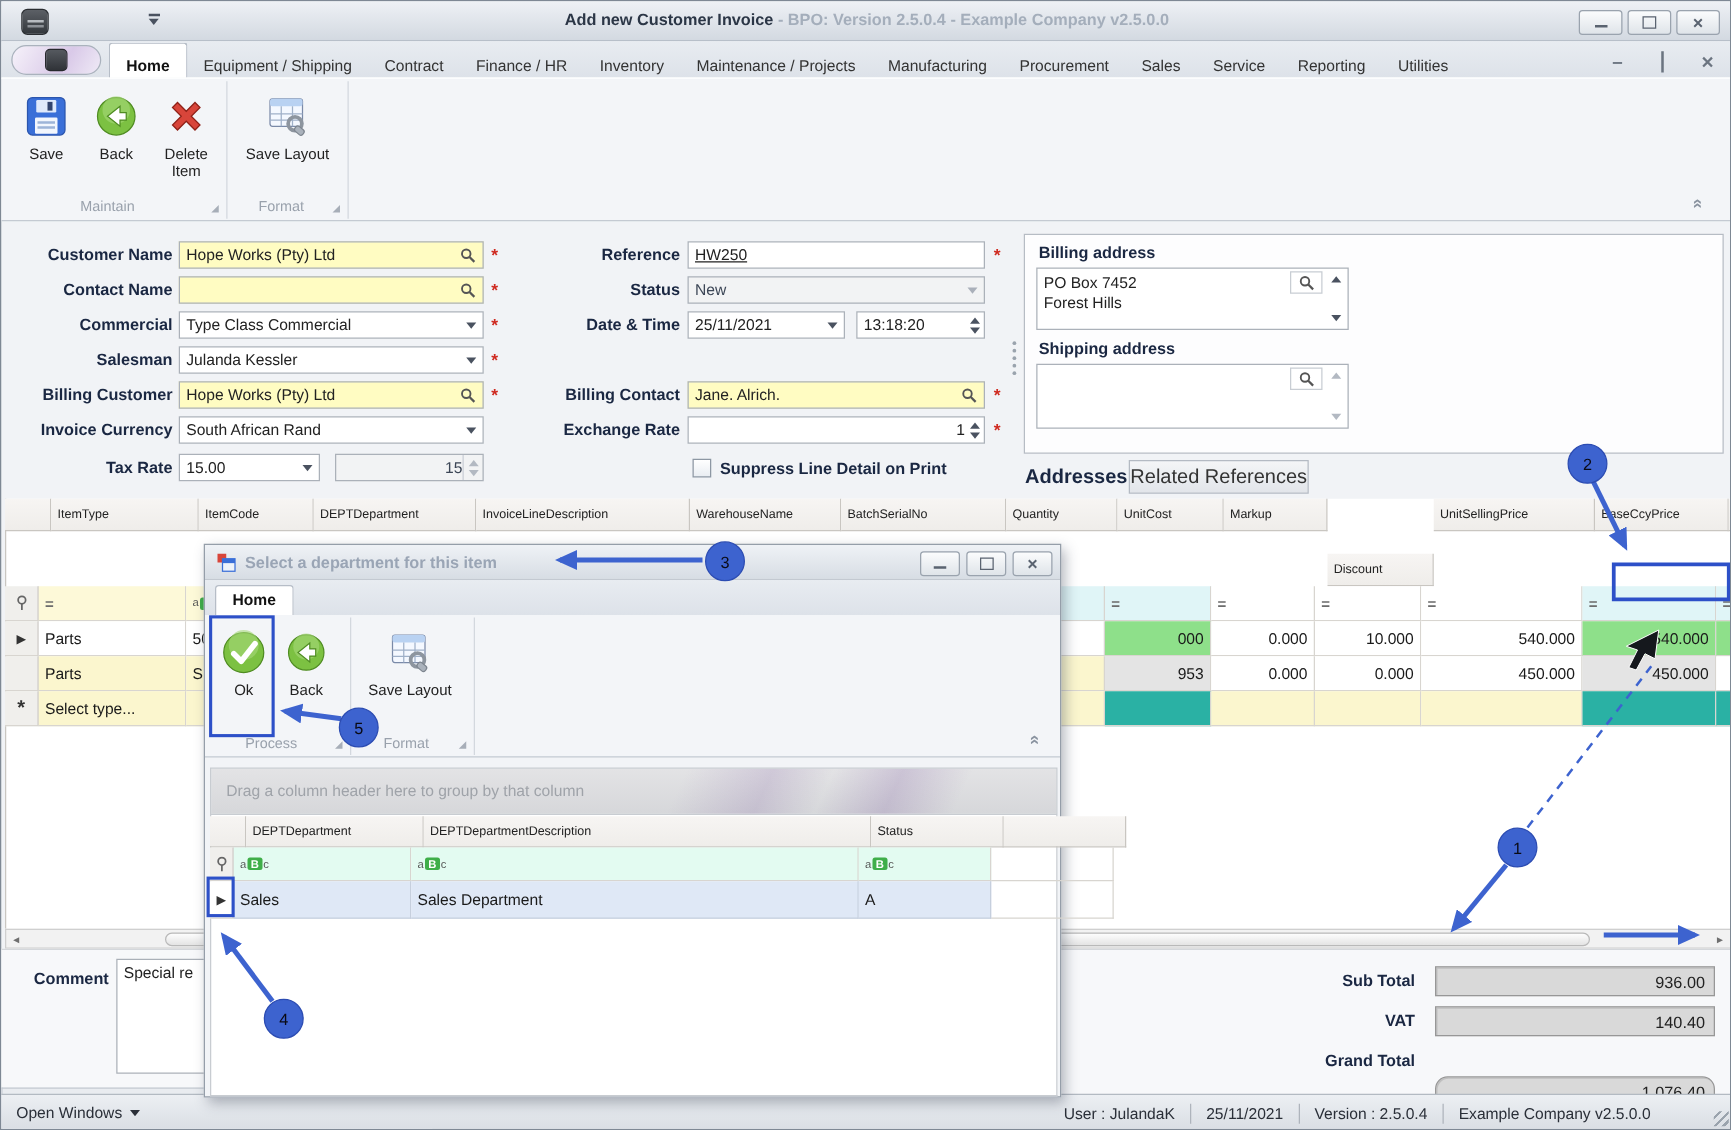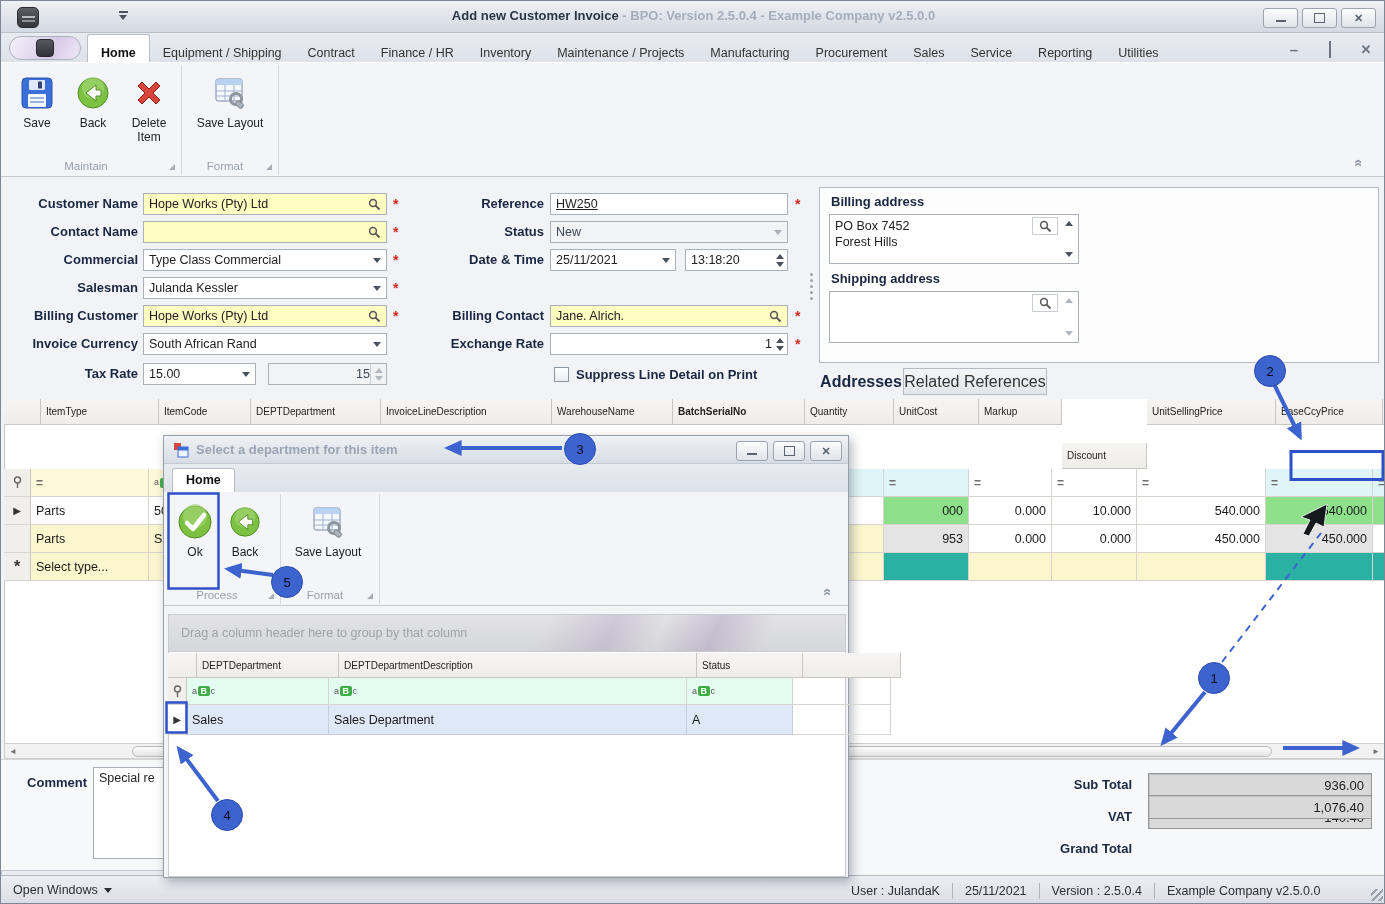--- a/index.html
+++ b/index.html
@@ -362,21 +362,21 @@
 
   <div class="abs" style="left:3px;top:398px;width:1381px;height:344px;background:#fff;border-left:1px solid #c9c6c1;"></div>
   <div class="abs" id="main-grid" style="left:3px;top:398px;">
       <div class="grow">
         <div class="gh" style="width: 26px; height: 25px;"></div>
         <div class="gh" style="width: 107px; height: 25px;">ItemType</div>
         <div class="gh" style="width: 81px; height: 25px;">ItemCode</div>
         <div class="gh" style="width: 119px; height: 25px;">DEPTDepartment</div>
         <div class="gh" style="width: 160px; height: 25px;">InvoiceLineDescription</div>
         <div class="gh" style="width: 110px; height: 25px;">WarehouseName</div>
-        <div class="gh" style="width: 121px; height: 25px; font-weight: bold;">BatchSerialNo</div>
+        <div class="gh" style="width: 121px; height: 25px;">BatchSerialNo</div>
         <div class="gh" style="width: 78px; height: 25px;">Quantity</div>
         <div class="gh" style="width: 74px; height: 25px;">UnitCost</div>
         <div class="gh" style="width: 72px; height: 25px;">Markup</div>
         <div class="gh" style="width: 74px; height: 25px; margin-top: 44px;">Discount</div>
         <div class="gh" style="width: 118px; height: 25px;">UnitSellingPrice</div>
         <div class="gh" style="width: 96px; height: 25px;">BaseCcyPrice</div>
         <div class="gh" style="width: 48px; height: 25px;">TaxR...</div>
       </div>
       <div class="grow">
         <div class="indcell" style="width: 26px; height: 27px; background: rgb(240, 239, 236);">
@@ -505,21 +505,21 @@
   <div class="abs lbl" style="left:0;top:774px;width:86px;">Comment</div>
   <div class="abs" style="left:92px;top:766px;width:196px;height:92px;background:#fff;border:1px solid #aab0b8;">
     <div style="padding:3px 5px;font-size:12.5px;color:#222;">Special re</div>
   </div>
 
   <div class="abs lbl" style="left:951px;top:776px;width:180px;">Sub Total</div>
   <div class="abs totbox" style="left:1147px;top:772px;width:224px;height:24px;">936.00</div>
   <div class="abs lbl" style="left:951px;top:808px;width:180px;">VAT</div>
   <div class="abs totbox" style="left:1147px;top:804px;width:224px;height:24px;">140.40</div>
   <div class="abs lbl" style="left:951px;top:840px;width:180px;">Grand Total</div>
-  <div class="abs totbox" style="left:1147px;top:794px;width:224px;height:24px;">1,076.40</div>
+  <div class="abs totbox" style="left:1147px;top:860px;width:224px;height:24px;border-radius:10px;">1,076.40</div>
 
   <div class="abs" style="left:0;top:869px;width:346px;height:35px;background:#e9ecf0;border:1px solid #c3c9d1;border-bottom:none;"></div>
   <div class="abs" id="statusbar">
     <div class="abs flex" style="left:12px;top:7px;gap:6px;">
       <span>Open Windows</span>
       <span class="caret" style="border-top-color:#2a2f38;"></span>
     </div>
     <div class="abs flex" id="status-segments" style="left:850px;top:7px;">
         <span>User : JulandaK</span>
         <div class="ssep"></div>

